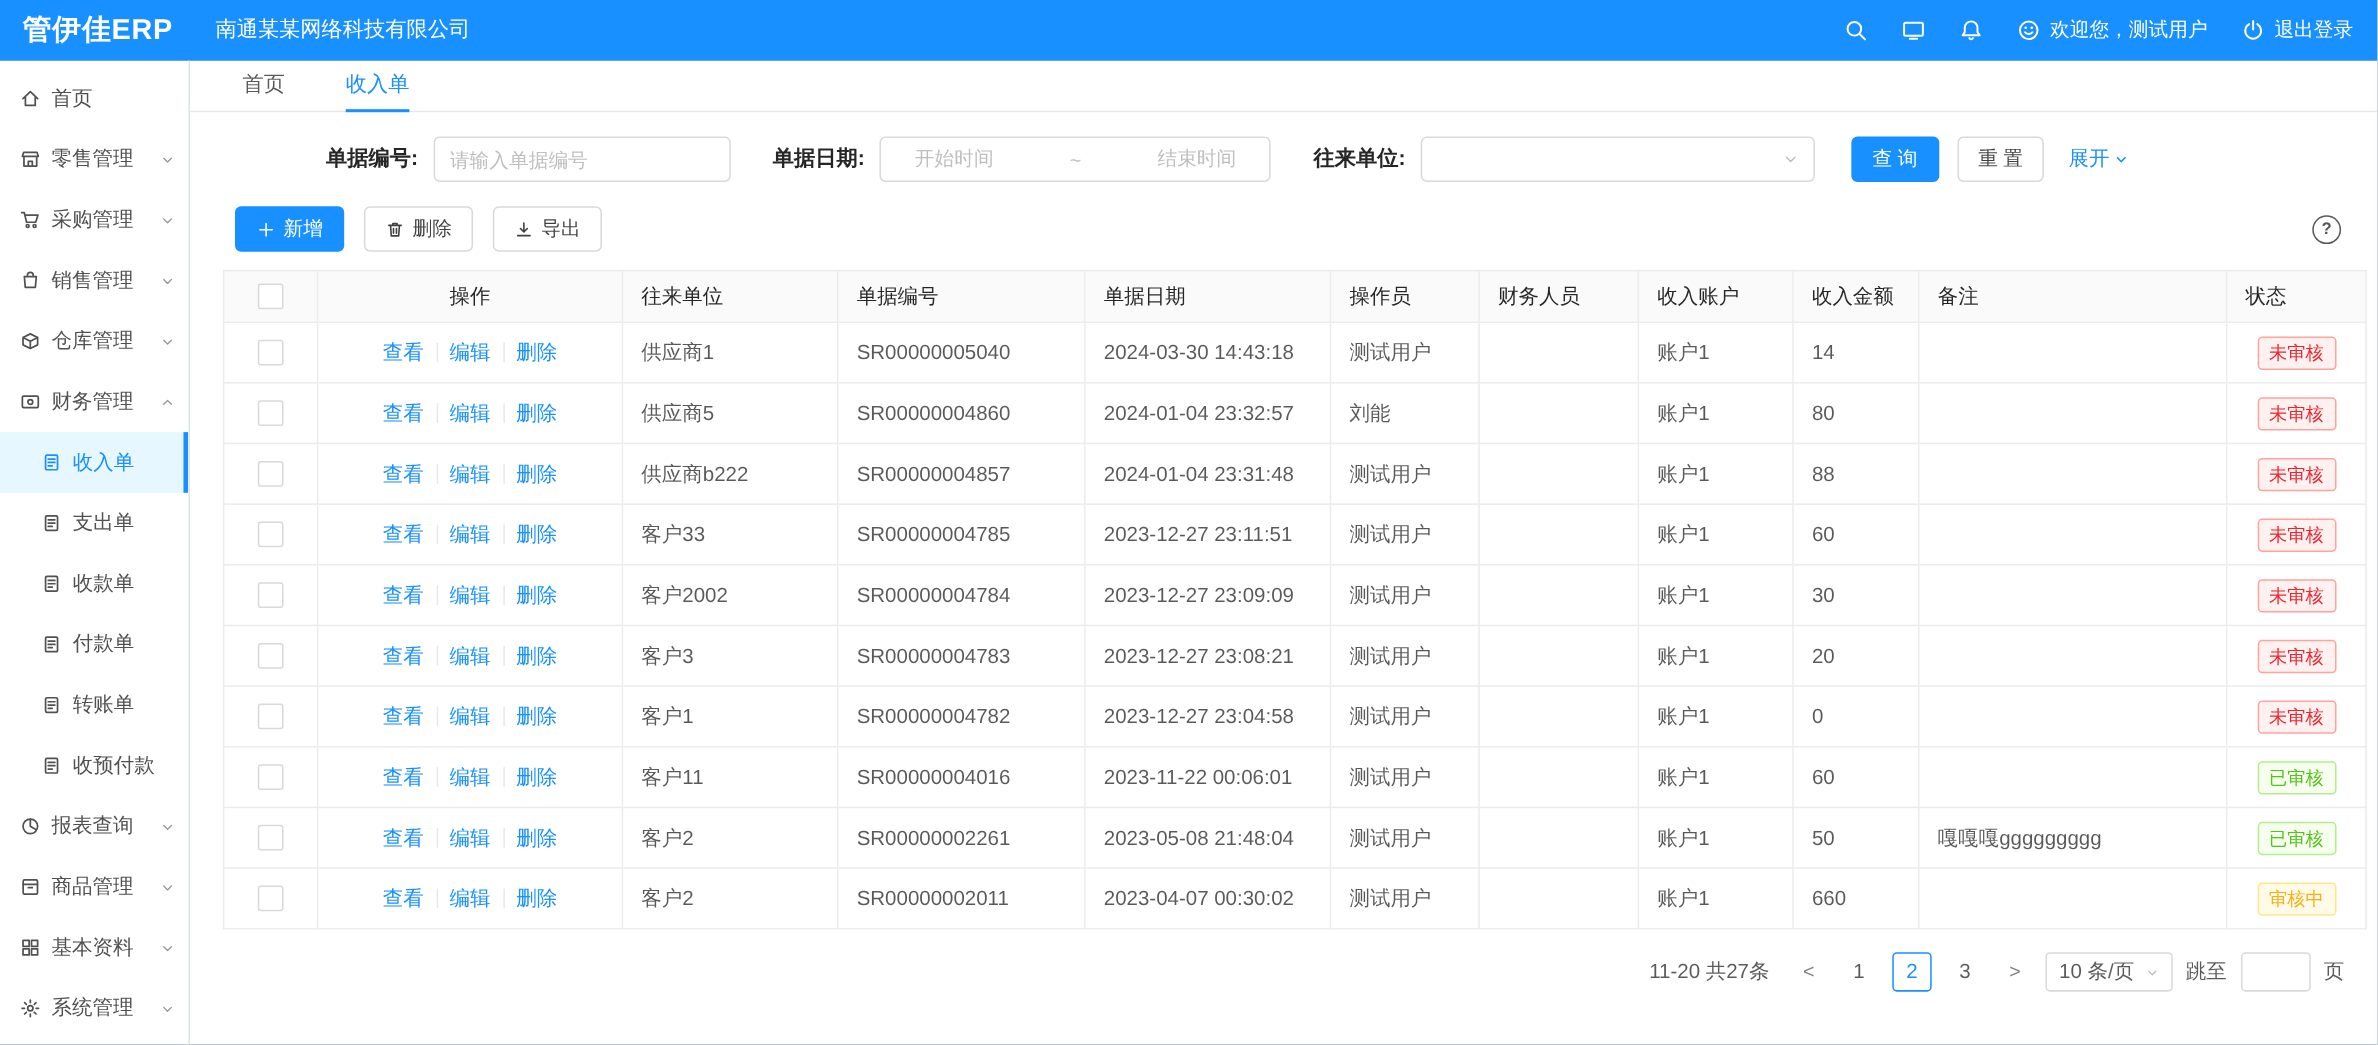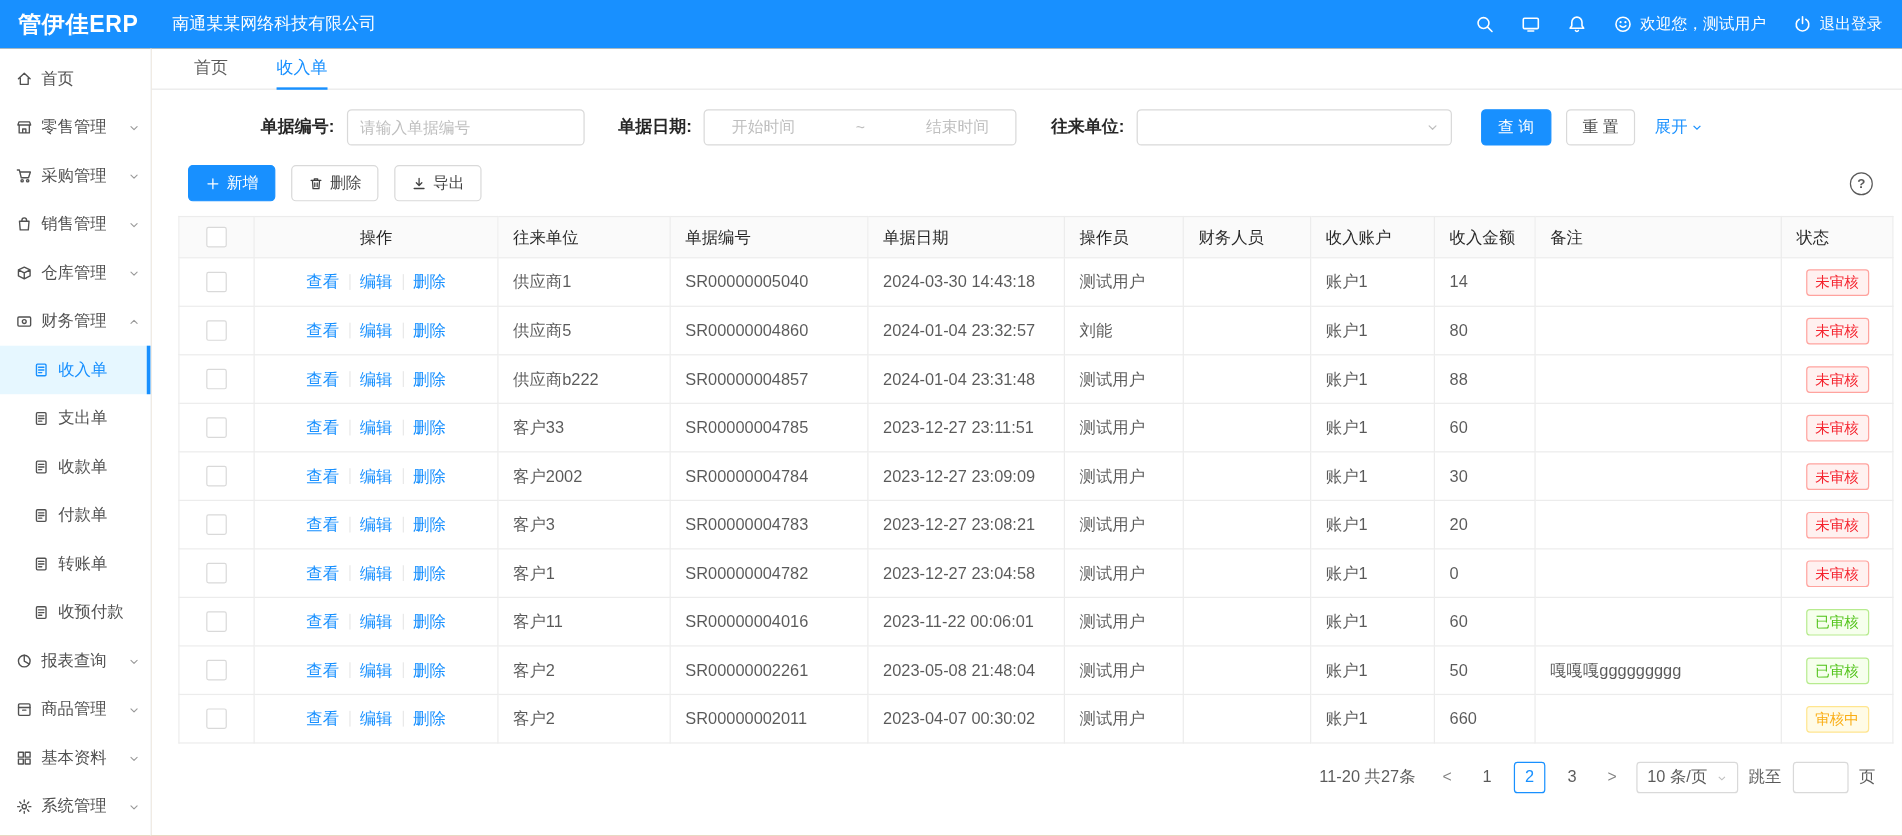--- a/index.html
+++ b/index.html
@@ -1,16 +1,16 @@
 <!DOCTYPE html>
 <html><head>
 <meta charset="utf-8">
 <style>
   html,body{margin:0;padding:0;background:#fff;}
-  .viewport{width:1902px;height:836px;overflow:hidden;position:relative;background:#a16207;}
+  .viewport{width:1902px;height:836px;overflow:hidden;position:relative;background:#0c4a6e;}
   .scale{width:1568px;height:689px;transform:scale(1.213);transform-origin:0 0;
          font-family:"Liberation Sans","DejaVu Sans",sans-serif;font-size:14px;color:rgba(0,0,0,.75);}
   svg{display:block;}
   .ic{flex:0 0 auto;}
   .ic svg{stroke:currentColor;fill:none;stroke-width:1.3;stroke-linecap:round;stroke-linejoin:round;}
 
   
   .topbar{height:40px;background:#1890ff;display:flex;align-items:center;color:#fff;}
   .logo{font-size:19px;font-weight:bold;padding-left:15px;letter-spacing:.5px;white-space:nowrap;}
   .company{font-size:14px;margin-left:28px;white-space:nowrap;}

